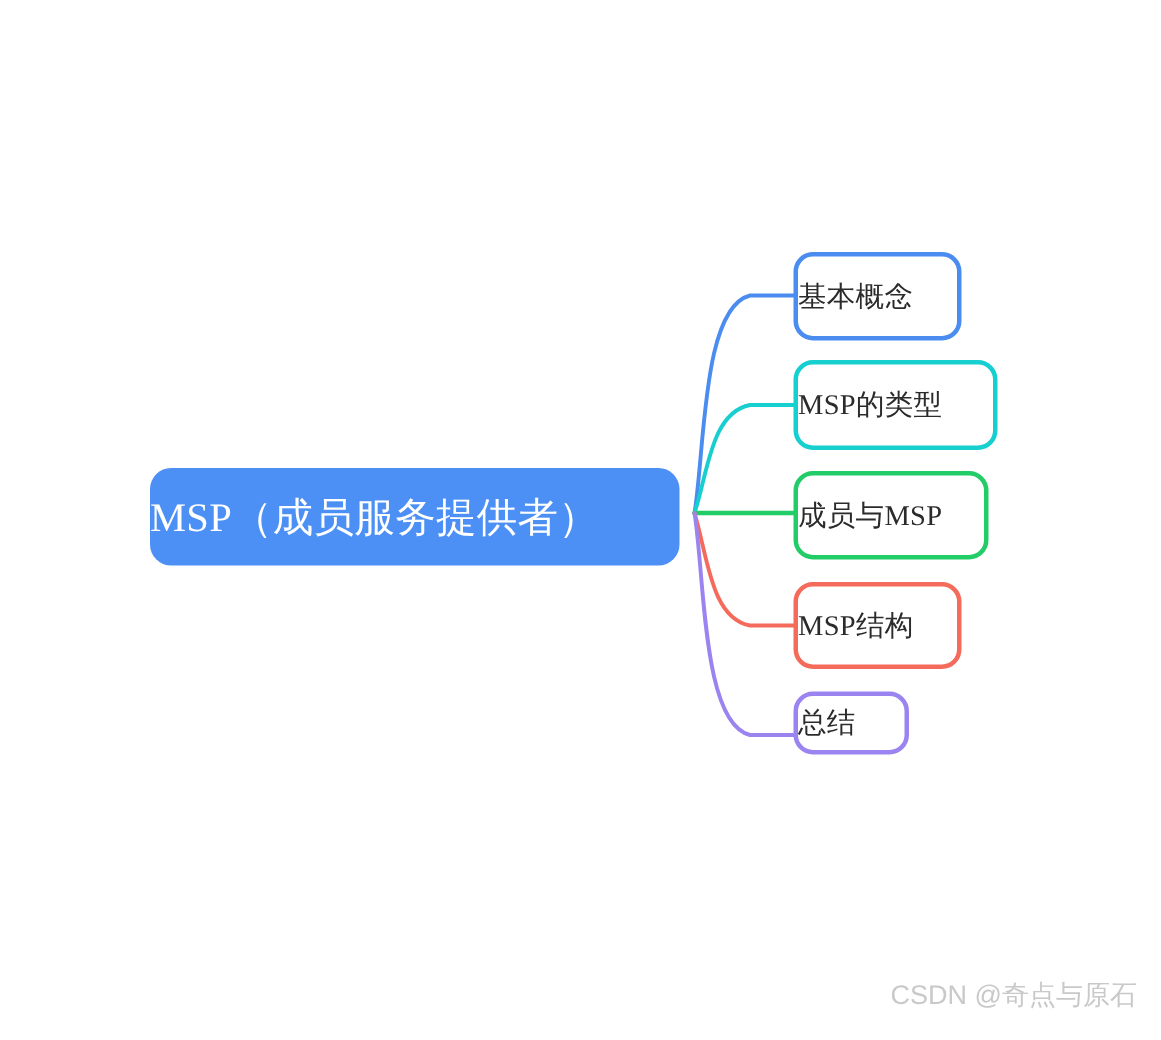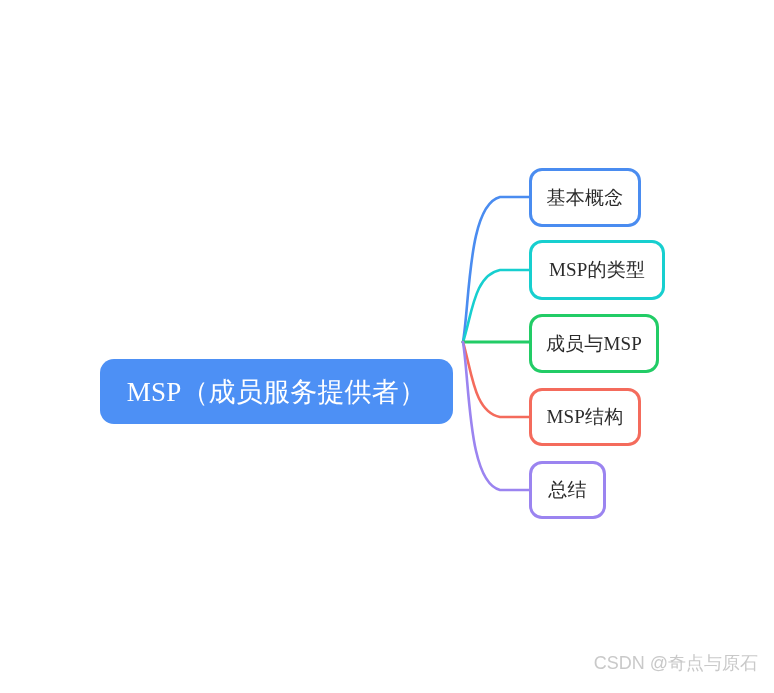--- a/index.html
+++ b/index.html
@@ -31,21 +31,20 @@
     width: 774px;
     height: 693px;
     pointer-events: none;
   }
 
   .node {
     position: absolute;
     box-sizing: border-box;
     display: flex;
     align-items: center;
-    justify-content: center;
     border-radius: 12px;
     background: #ffffff;
   }
 
   .node-label {
     display: block;
     white-space: nowrap;
     color: #2b2b2b;
     font-family: "Liberation Serif", "DejaVu Serif", serif;
     letter-spacing: 0.2px;
@@ -53,42 +52,41 @@
 
   
   #node-root {
     left: 100px;
     top: 312px;
     width: 353px;
     height: 65px;
     border-radius: 14px;
     border: none;
     background: #4d90f5;
-    margin-top: 47px;
   }
   #node-root .node-label {
     color: #ffffff;
     font-size: 27px;
   }
 
   
   .child {
     border-width: 3px;
     border-style: solid;
     border-radius: 13px;
   }
   .child .node-label {
     font-size: 19px;
   }
 
   #node-c0 { left: 529px; top: 168px; width: 112px; height: 59px; }
   #node-c1 { left: 529px; top: 240px; width: 136px; height: 60px; }
   #node-c2 { left: 529px; top: 314px; width: 130px; height: 59px; }
   #node-c3 { left: 529px; top: 388px; width: 112px; height: 58px; }
-  #node-c4 { left: 529px; top: 461px; width:  77px; height: 58px; }
+  #node-c4 { left: 529px; top: 461px; width:  77px; height: 42px; }
 
   
   #watermark {
     position: absolute;
     right: 16px;
     bottom: 18px;
     font-family: "Liberation Sans", "DejaVu Sans", sans-serif;
     font-size: 18px;
     color: #c9c9c9;
     white-space: nowrap;

